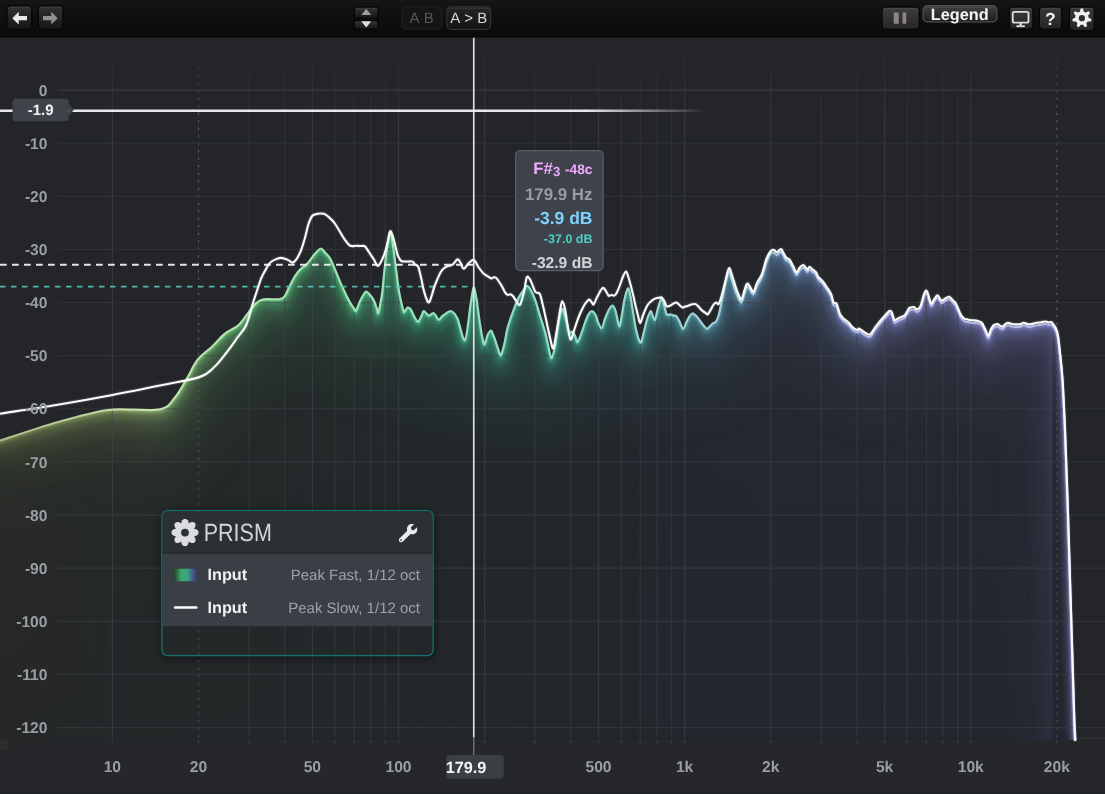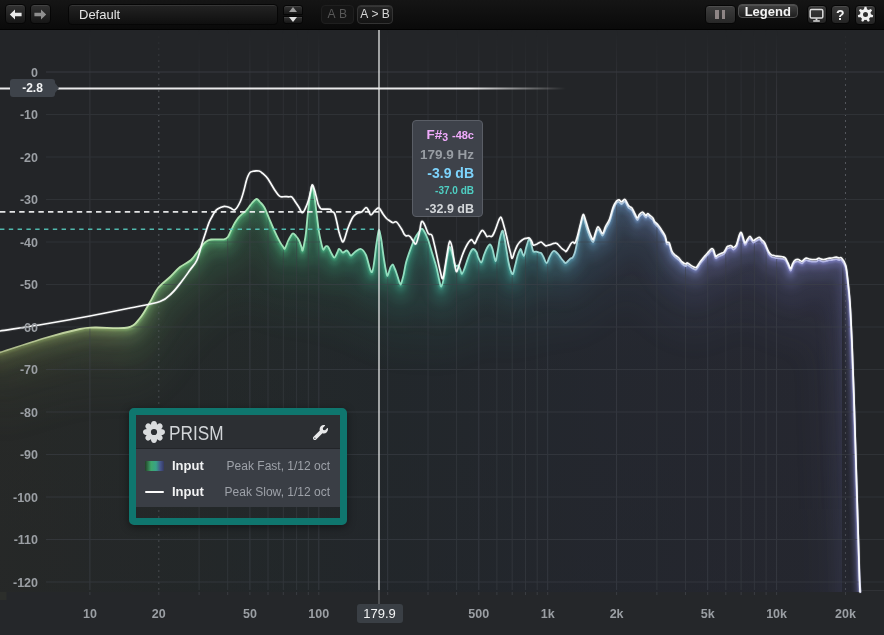--- a/index.html
+++ b/index.html
@@ -14,34 +14,34 @@
 
 #tip{position:absolute;left:412px;top:120px;width:71px;height:97px;background:#3e424a;border:1px solid #5a5e66;border-radius:4px;text-align:right;padding:5px 8px 0 0;line-height:18.2px;font-weight:bold}
 #tip .l1{color:#f0abfc;font-size:13.5px}
 #tip .l1 .sub{font-size:10.5px;vertical-align:-1.5px}
 #tip .l1 .cents{font-size:11px}
 #tip .l2{color:#989da3;font-size:13.5px}
 #tip .l3{color:#7dd3fc;font-size:14px}
 #tip .l4{color:#4fcfc3;font-size:10px}
 #tip .l5{color:#d3d6d9;font-size:12.5px}
 
-#panel{position:absolute;left:129px;top:408px;width:218px;height:117px;border-radius:5px;border:7px solid #0f766e;overflow:hidden;box-shadow:0 2px 8px rgba(0,0,0,.45)}
+#panel{position:absolute;left:129px;top:408px;width:218px;height:117px;border-radius:5px;border:1px solid #0f766e;overflow:hidden;box-shadow:0 2px 8px rgba(0,0,0,.45)}
 #panel .hd{height:34px;background:#2c2f33;border-bottom:1px solid #232529;position:relative}
 #panel .hd .ttl{position:absolute;left:33px;top:7px;font-size:20px;color:#d2d5d8;transform:scaleX(.86);transform-origin:left}
 #panel .bd{height:58px;background:#3a3e45;position:relative}
 #panel .row{position:absolute;left:0;width:100%;height:26px}
 #panel .sw{position:absolute;left:9px;top:8px;width:19px;height:10px;border-radius:1px;background:linear-gradient(90deg,#234028 0%,#3ea86c 32%,#38a287 58%,#46548b 82%,#34395f 100%)}
 #panel .sw2{position:absolute;left:9px;top:12px;width:19px;height:2.6px;border-radius:1px;background:#fcfcfc}
 #panel .inp{position:absolute;left:36px;top:5px;color:#f1f2f3;font-size:13px;font-weight:bold}
 #panel .pk{position:absolute;right:10px;top:6px;color:#9da1a8;font-size:12px}
 #panel .ft{height:23px;background:#2e3135;border-top:1px solid #26282c;position:relative}
 #panel .ft .sl{position:absolute;right:31px;top:4px;color:#c3c6ca;font-size:12.5px;font-weight:bold}
 #panel .ft .tri{position:absolute;right:12px;top:9px;border-top:5px solid #8b8f94;border-left:4.5px solid transparent;border-right:4.5px solid transparent}
 
-#badge{position:absolute;left:356.5px;top:604px;width:46px;height:19px;background:#3a3f45;border-radius:3px;color:#f3f4f5;font-size:13px;font-weight:normal;text-align:center;line-height:19px}
+#badge{position:absolute;left:356.5px;top:604px;width:46px;height:19px;background:#3a3f45;border-radius:3px;color:#f3f4f5;font-size:13px;font-weight:bold;text-align:left;line-height:19px}
 </style></head>
 <body>
 <div id="app">
 <svg width="884" height="635" viewBox="0 0 884 635">
 <defs>
 <linearGradient id="gBase" x1="0" y1="0" x2="884" y2="0" gradientUnits="userSpaceOnUse">
 <stop offset="0" stop-color="#2c2e28"></stop>
           <stop offset=".25" stop-color="#262d2b"></stop>
 <stop offset=".45" stop-color="#242b2e"></stop>
           <stop offset=".68" stop-color="#272b34"></stop>
@@ -291,21 +291,20 @@
   <div class="tbtn" style="left:5px;top:4px;width:21px;height:20px">
     <svg width="13" height="11" viewBox="0 0 13 11">
           <path d="M6 0.4 L0.8 5.5 L6 10.6 L6 7.2 L12.6 7.2 L12.6 3.8 L6 3.8 Z" fill="#e9e9e9"></path>
         </svg>
   </div>
   <div class="tbtn" style="left:29.5px;top:4px;width:21px;height:20px">
     <svg width="13" height="11" viewBox="0 0 13 11">
           <path d="M7 0.4 L12.2 5.5 L7 10.6 L7 7.2 L0.4 7.2 L0.4 3.8 L7 3.8 Z" fill="#8f8f8f"></path>
         </svg>
   </div>
-  <div class="tbtn" style="left:68px;top:4px;width:210px;height:21px;justify-content:flex-start;padding-left:10px;background:linear-gradient(#232323,#0f0f0f);color:#e4e4e4;font-size:13px">Default</div>
   <div class="tbtn" style="left:282.5px;top:4.5px;width:20.5px;height:10.5px;border-radius:3px 3px 0 0">
     <div style="border-bottom:5px solid #9a9a9a;border-left:4px solid transparent;border-right:4px solid transparent"></div>
   </div>
   <div class="tbtn" style="left:282.5px;top:15.5px;width:20.5px;height:8px;border-radius:0 0 3px 3px">
     <div style="border-top:5px solid #dedede;border-left:4px solid transparent;border-right:4px solid transparent"></div>
   </div>
   <div class="tbtn" style="left:320.5px;top:4.5px;width:33.5px;height:19px;background:#151515;box-shadow:none;border:1px solid #1f1f1f;color:#585858;font-size:12px;font-weight:normal;letter-spacing:0">A&nbsp;B</div>
   <div class="tbtn" style="left:357px;top:4.5px;width:36px;height:19px;background:linear-gradient(#242424,#141414);border:1px solid #333;color:#d6d6d6;font-size:12px;font-weight:normal">A&nbsp;&gt;&nbsp;B</div>
   <div class="tbtn" style="left:704.5px;top:5px;width:31px;height:18.5px;background:linear-gradient(#3d3d3d,#272727)">
     <div style="width:3.5px;height:9px;background:#8e8585;margin-right:3px"></div>
@@ -320,21 +319,21 @@
         </svg>
   </div>
   <div class="tbtn" style="left:831px;top:5px;width:18.5px;height:19px;background:linear-gradient(#3a3a3a,#242424);color:#f2f2f2;font-size:14px;font-weight:bold">?</div>
   <div class="tbtn" style="left:854.5px;top:4.5px;width:21.5px;height:20px;background:linear-gradient(#3a3a3a,#242424)">
     <svg width="17" height="17" viewBox="-8.5 -8.5 17 17">
           <path d="M-2.12 -4.97L-1.52 -5.18L-0.96 -7.64L0.96 -7.64L1.52 -5.18L2.56 -4.76L3.11 -4.42L5.38 -5.51L6.57 -4.02L5.00 -2.05L5.31 -0.96L5.39 -0.32L7.66 0.77L7.24 2.63L4.72 2.63L4.07 3.55L3.61 4.01L4.18 6.47L2.45 7.30L0.88 5.33L-0.24 5.39L-0.88 5.33L-2.45 7.30L-4.18 6.47L-3.61 4.01L-4.37 3.17L-4.72 2.63L-7.24 2.63L-7.66 0.77L-5.39 -0.32L-5.21 -1.44L-5.00 -2.05L-6.57 -4.02L-5.38 -5.51L-3.11 -4.42ZM2.50 0.00A2.5 2.5 0 1 0 -2.50 0.00A2.5 2.5 0 1 0 2.50 0.00Z" fill="#f0f0f0" fill-rule="evenodd"></path>
         </svg>
   </div>
 </div>
 
-<div id="tag39">-2.8</div>
+<div id="tag39">-1.9</div>
 
 <div id="tip">
   <div class="l1">F#<span class="sub">3</span> <span class="cents">-48c</span></div>
   <div class="l2">179.9 Hz</div>
   <div class="l3">-3.9 dB</div>
   <div class="l4">-37.0 dB</div>
   <div class="l5">-32.9 dB</div>
 </div>
 
 <div id="panel">

